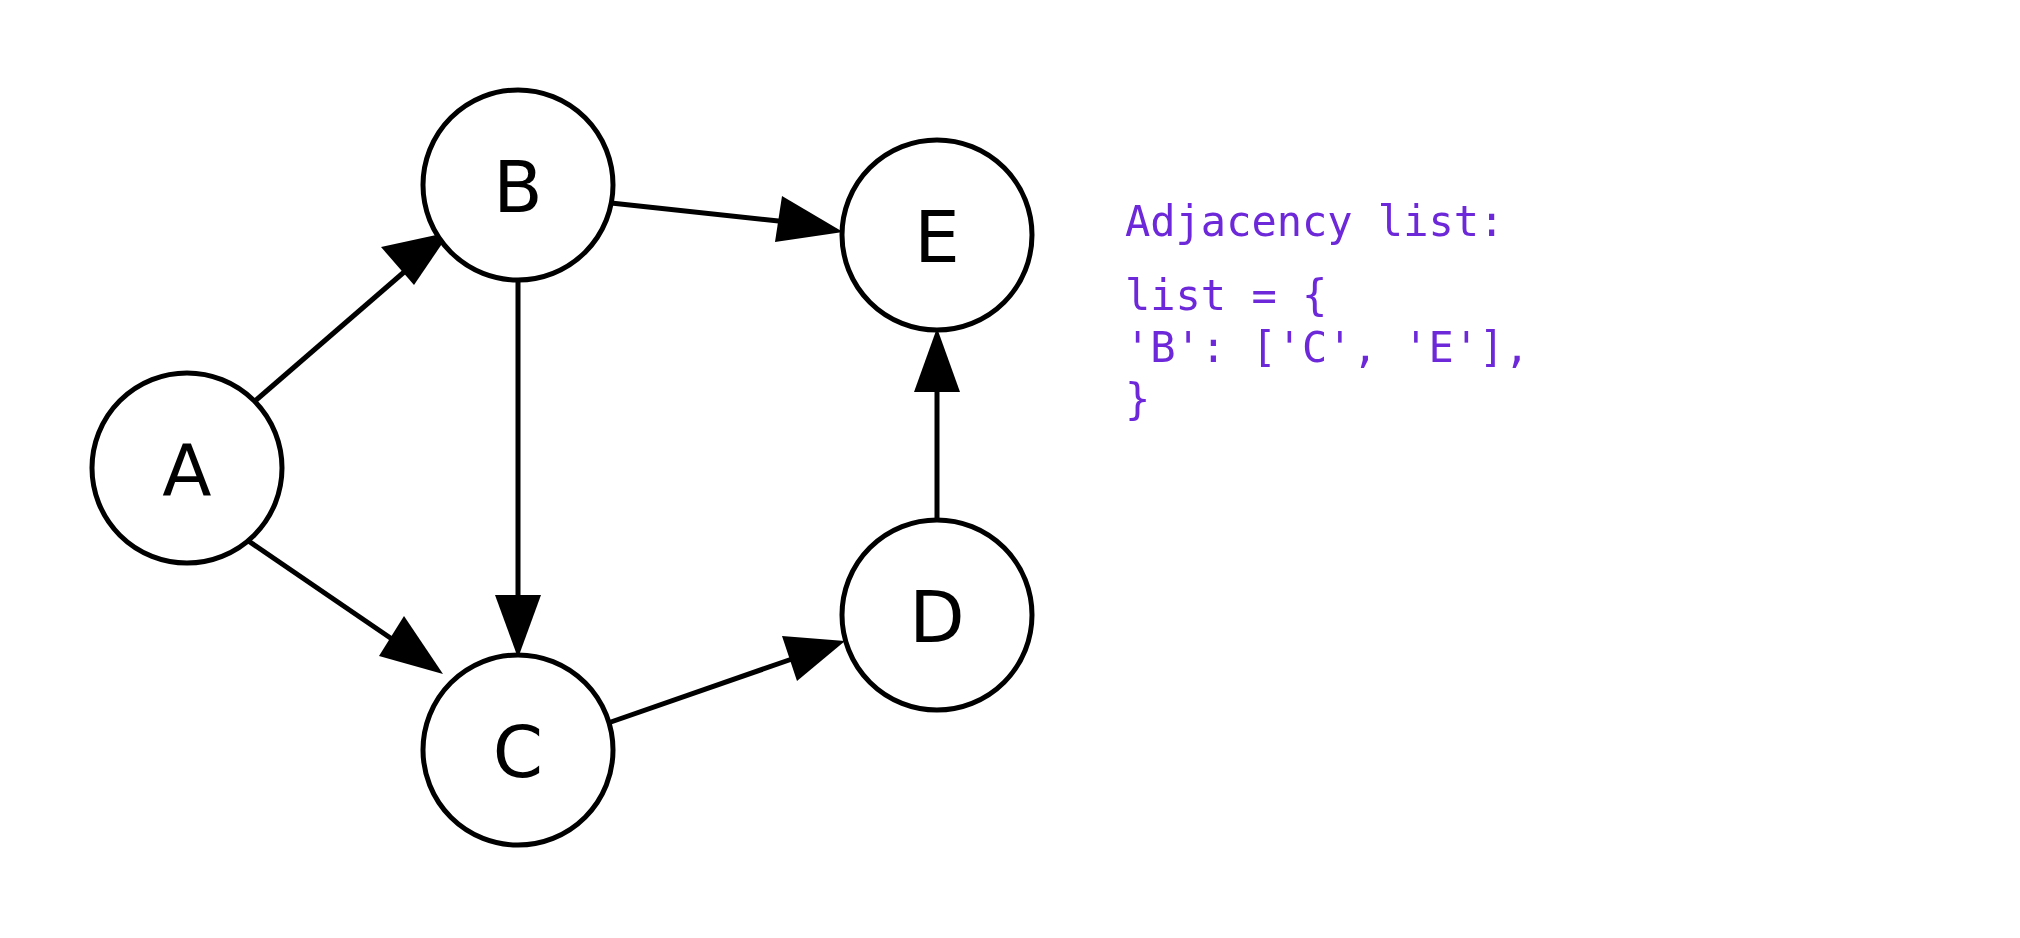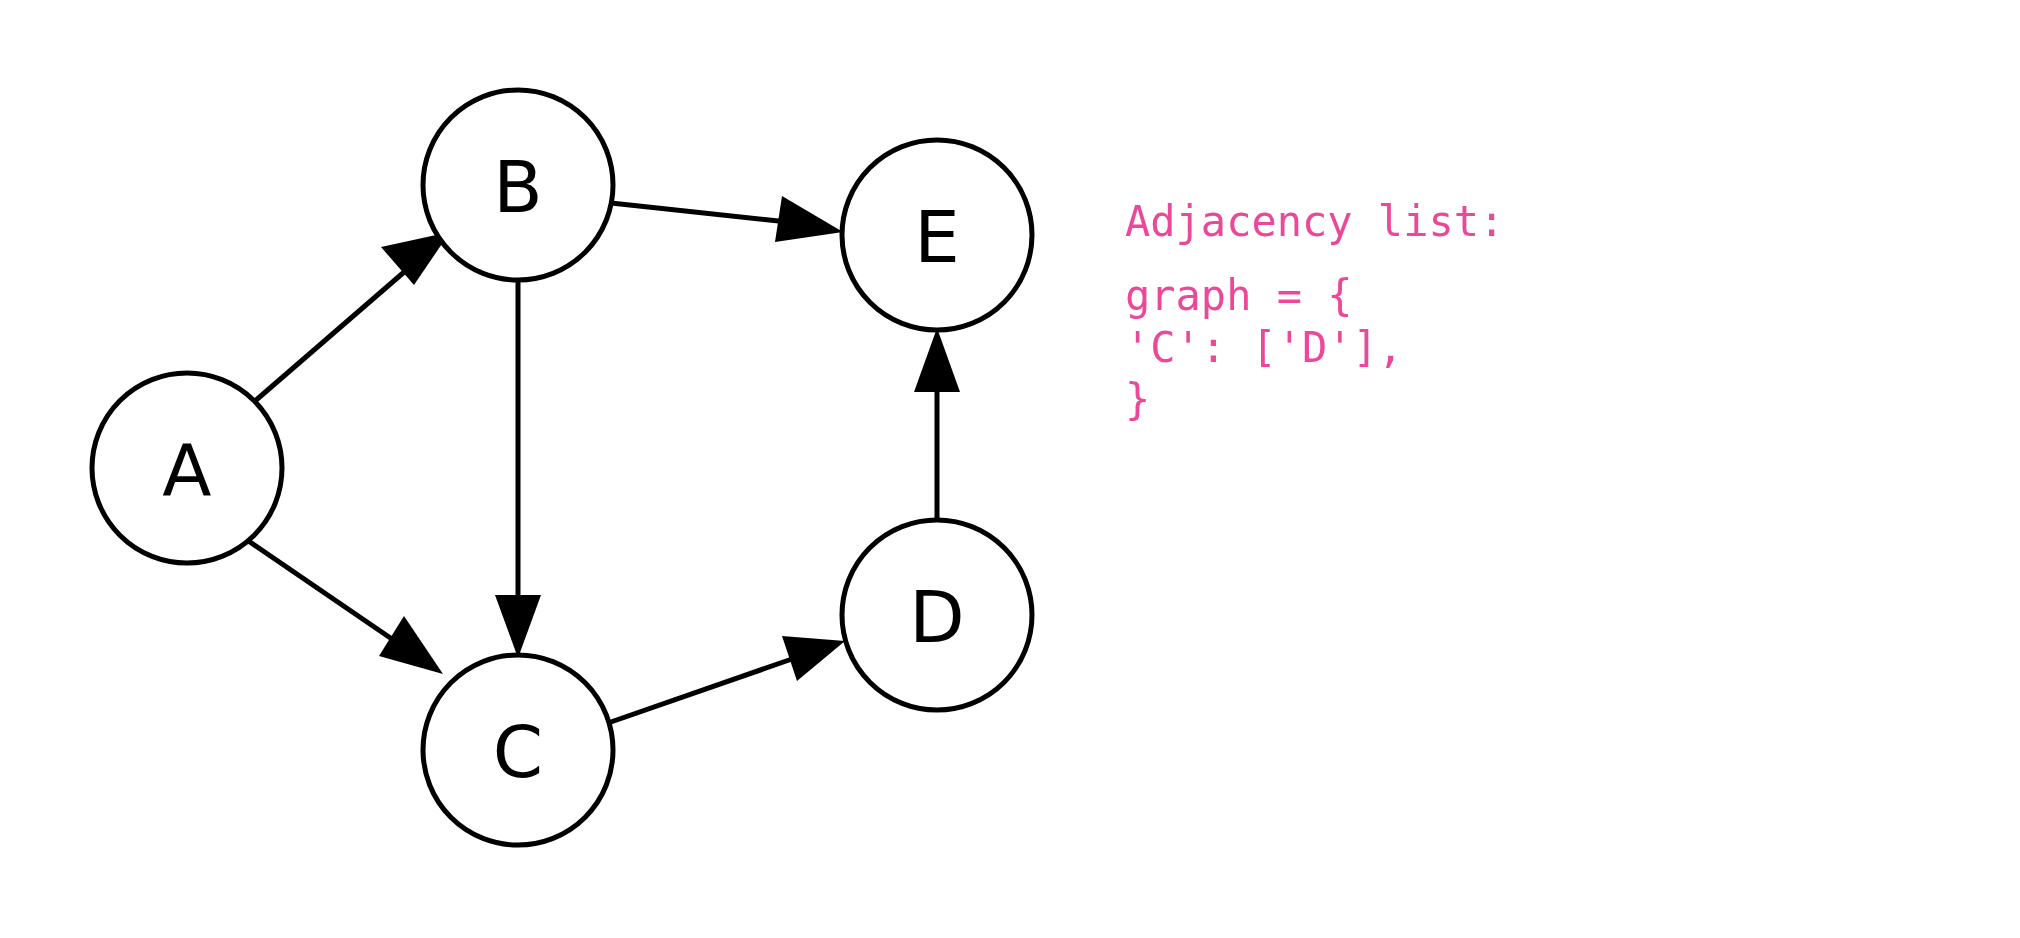--- a/index.html
+++ b/index.html
@@ -51,21 +51,21 @@
   #code-panel {
     position: absolute;
     left: 1125px;
     top: 196px;
     width: 820px;
   }
   .code-line {
     font-family: "DejaVu Sans Mono", monospace;
     font-size: 42px;
     line-height: 52px;
-    color: #ec4899;
+    color: #6d28d9;
     white-space: pre;
     letter-spacing: 0px;
   }
   .code-gap {
     height: 22px;
   }
 </style>
 </head>
 <body>
 
@@ -133,18 +133,18 @@
         <circle class="node-circle" cx="937" cy="235" r="95"></circle>
         <text class="node-label" x="937" y="237">E</text>
       </g>
 
     </g>
   </svg>
 
   <div id="code-panel">
     <div class="code-line">Adjacency list:</div>
     <div class="code-gap"></div>
-    <div class="code-line">graph = {</div>
-    <div class="code-line">'C': ['D'],</div>
+    <div class="code-line">list = {</div>
+    <div class="code-line">'B': ['C', 'E'],</div>
     <div class="code-line">}</div>
   </div>
 
 </div>
 
 </body></html>

